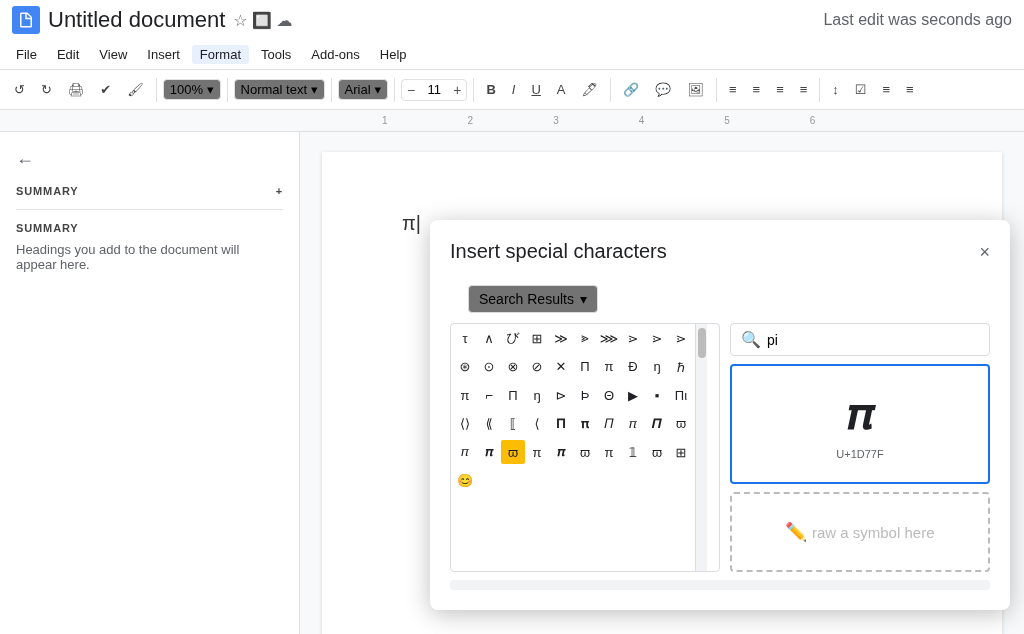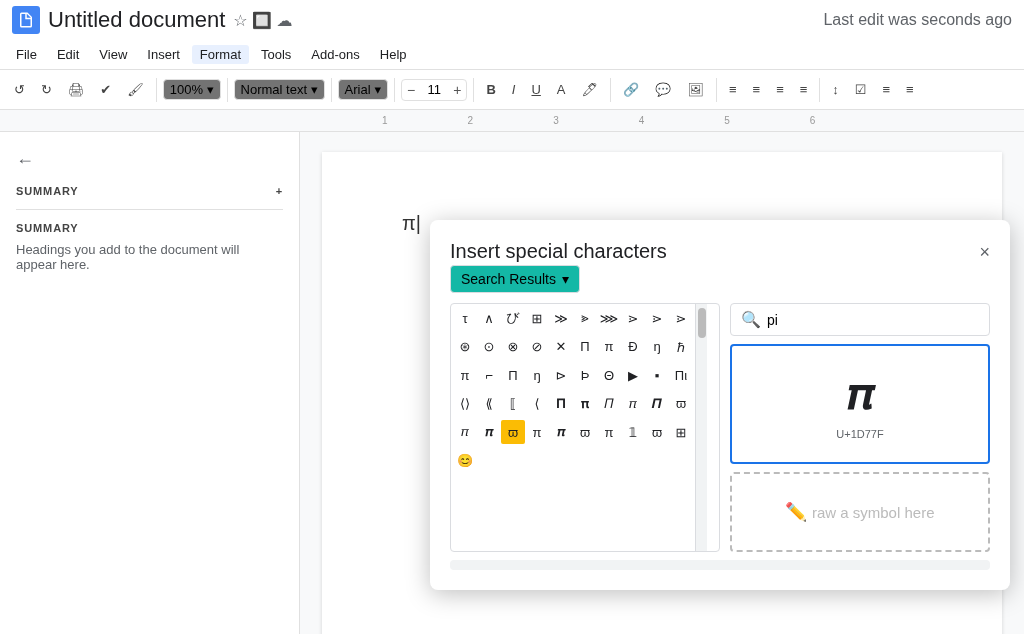--- a/index.html
+++ b/index.html
@@ -176,41 +176,42 @@
       background: #fff;
       border-radius: 8px;
       box-shadow: 0 4px 24px rgba(0,0,0,0.25);
       padding: 20px;
       pointer-events: all;
     }
     .dialog-header {
       display: flex;
       justify-content: space-between;
       align-items: flex-end;
-      margin-bottom: 2px;
+      margin-bottom: 22px;
     }
     .dialog-title { font-size: 20px; font-weight: 400; color: #202124; }
     .dialog-close { cursor: pointer; font-size: 18px; color: #5f6368; }
 
     .dialog-top-row {
       display: flex;
       gap: 10px;
       margin-bottom: 10px;
       align-items: center;
     }
     .search-results-dropdown {
       display: flex;
       align-items: center;
       border: 1px solid #dadce0;
       border-radius: 4px;
       padding: 5px 10px;
       font-size: 14px;
       cursor: pointer;
       gap: 6px;
-      background: #14b8a6;
+      background: #737373;
+      margin-left: 18px;
     }
 
     .chars-and-preview {
       display: flex;
       gap: 10px;
     }
     .char-grid {
       display: grid;
       grid-template-columns: repeat(10, 24px);
       padding: 2px;

